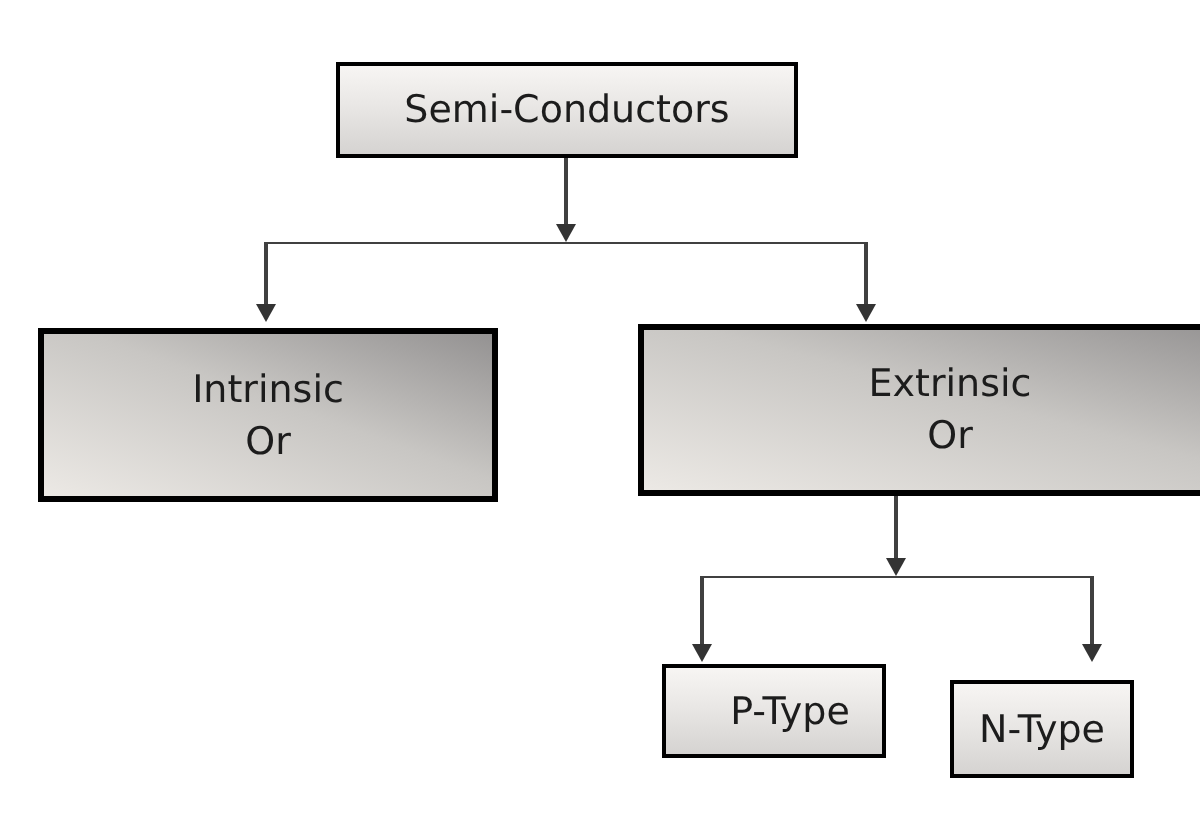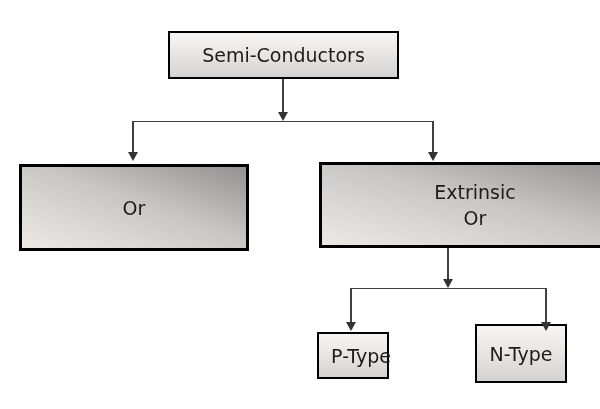--- a/index.html
+++ b/index.html
@@ -33,22 +33,22 @@
     background: linear-gradient(to bottom, #f7f5f3 0%, #e9e7e5 45%, #d5d3d1 100%);
     justify-content: center;
   }
   .node-dark {
     border: 3px solid #000000;
     background: linear-gradient(to top right, #ece9e5 0%, #c8c6c3 55%, #949292 100%);
   }
   .node-root      { left: 168px; top: 31px;  width: 231px; height: 48px; }
   .node-intrinsic { left: 19px;  top: 164px; width: 230px; height: 87px; }
   .node-extrinsic { left: 319px; top: 162px; width: 312px; height: 86px; }
-  .node-ptype     { left: 317px; top: 332px; width: 72px;  height: 47px; padding-left: 16px; }
-  .node-ntype     { left: 475px; top: 324px; width: 92px;  height: 59px; }
+  .node-ptype     { left: 331px; top: 332px; width: 112px;  height: 47px; padding-left: 16px; }
+  .node-ntype     { left: 475px; top: 340px; width: 92px;  height: 49px; }
 
   .vline, .hline {
     position: absolute;
     background: #404040;
   }
   .vline { width: 1.5px; }
   .hline { height: 1.5px; }
 
   .c-root-down     { left: 282.3px; top: 79px;    height: 34px; }
   .c-split-top     { left: 133px;   top: 120.5px; width: 301px; }
@@ -77,20 +77,21 @@
 </head>
 <body>
 
 <div class="canvas">
 
   <div class="node node-light node-root">
     <span>Semi-Conductors</span>
   </div>
 
   <div class="node node-dark node-intrinsic">
+    <span>Intrinsic</span>
     <span>Or</span>
   </div>
 
   <div class="node node-dark node-extrinsic">
     <span>Extrinsic</span>
     <span>Or</span>
   </div>
 
   <div class="node node-light node-ptype">
     <span>P-Type</span>

